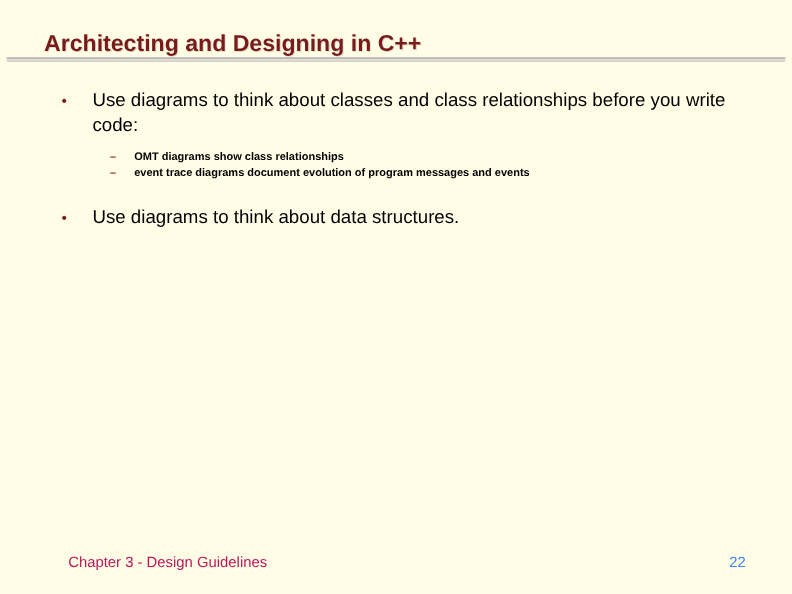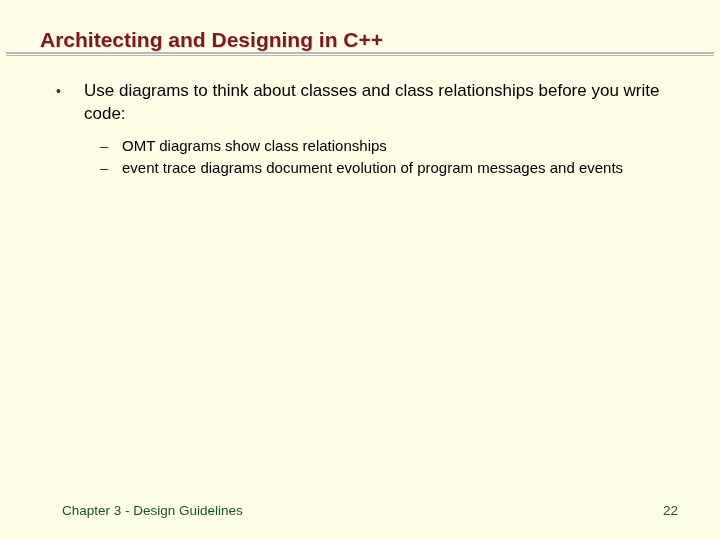--- a/index.html
+++ b/index.html
@@ -57,42 +57,43 @@
     line-height: 1.6;
   }
   ul.sub {
     list-style: none;
     margin-top: 10px;
     margin-left: 16px;
   }
   ul.sub > li {
     position: relative;
     padding-left: 22px;
-    font-size: 15px;
+    font-size: 10px;
     line-height: 1.35;
     margin-bottom: 2px;
+    font-weight: bold;
   }
   ul.sub > li::before {
     content: "–";
     position: absolute;
     left: 0;
     top: 0;
     color: #7a1b1b;
   }
   .footer {
     position: absolute;
     bottom: 22px;
     left: 62px;
     right: 42px;
     display: flex;
     justify-content: space-between;
     font-size: 13.5px;
   }
-  .footer .chap { color: #14532d; }
-  .footer .num { color: #14532d; }
+  .footer .chap { color: #be185d; }
+  .footer .num { color: #3b82f6; }
 </style>
 </head>
 <body>
 
 <div class="slide">
   <h1 class="title">Architecting and Designing in C++</h1>
 
   <div class="rule">
     <div class="r1"></div>
     <div class="r2"></div>
@@ -100,20 +101,23 @@
 
   <div class="content">
     <ul class="top">
       <li>
         <span>Use diagrams to think about classes and class relationships before you write code:</span>
         <ul class="sub">
           <li><span>OMT diagrams show class relationships</span></li>
           <li><span>event trace diagrams document evolution of program messages and events</span></li>
         </ul>
       </li>
+      <li>
+        <span>Use diagrams to think about data structures.</span>
+      </li>
     </ul>
   </div>
 
   <div class="footer">
     <span class="chap">Chapter 3 - Design Guidelines</span>
     <span class="num">22</span>
   </div>
 </div>
 
 </body></html>

